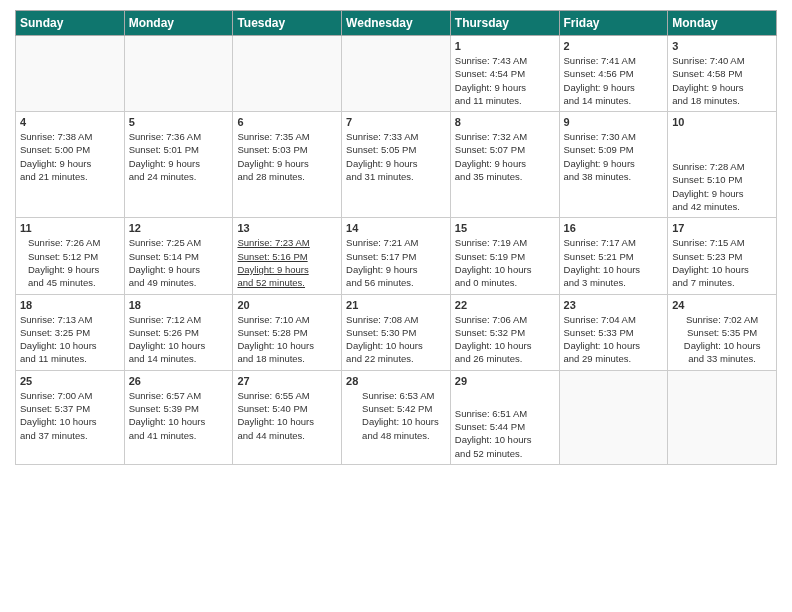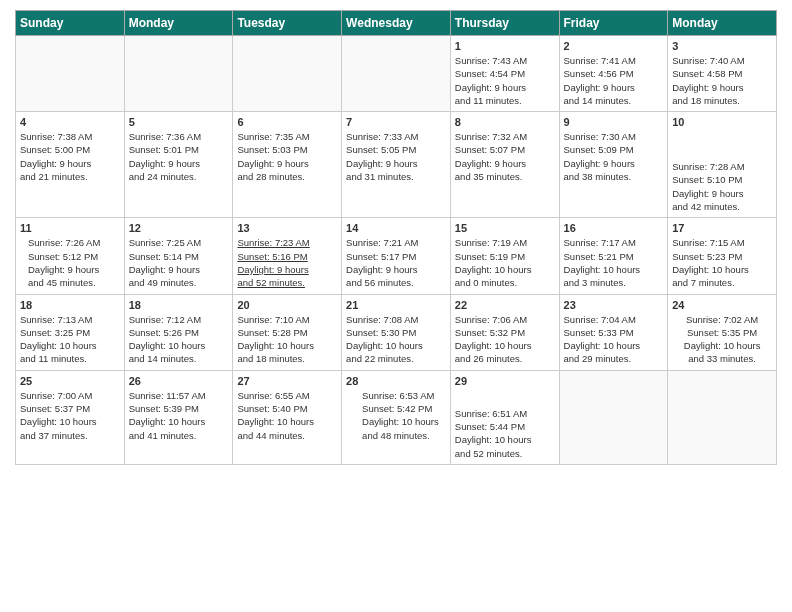--- a/index.html
+++ b/index.html
@@ -222,21 +222,21 @@
         <tr>
           <td>
             <div class="day-num">25</div>
             <div class="day-info" style="white-space: pre-line;">Sunrise: 7:00 AM
 Sunset: 5:37 PM
 Daylight: 10 hours
 and 37 minutes.</div>
           </td>
           <td>
             <div class="day-num">26</div>
-            <div class="day-info" style="white-space: pre-line;">Sunrise: 11:57 AM
+            <div class="day-info" style="white-space: pre-line;">Sunrise: 6:57 AM
 Sunset: 5:39 PM
 Daylight: 10 hours
 and 41 minutes.</div>
           </td>
           <td>
             <div class="day-num">27</div>
             <div class="day-info" style="white-space: pre-line;">Sunrise: 6:55 AM
 Sunset: 5:40 PM
 Daylight: 10 hours
 and 44 minutes.</div>

